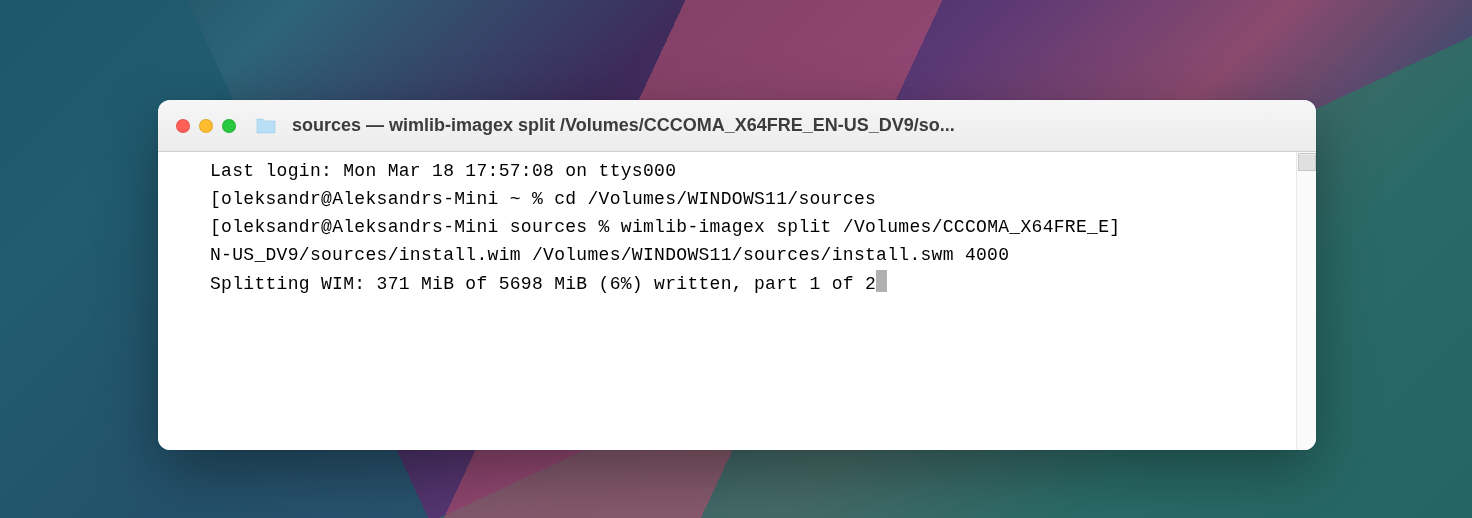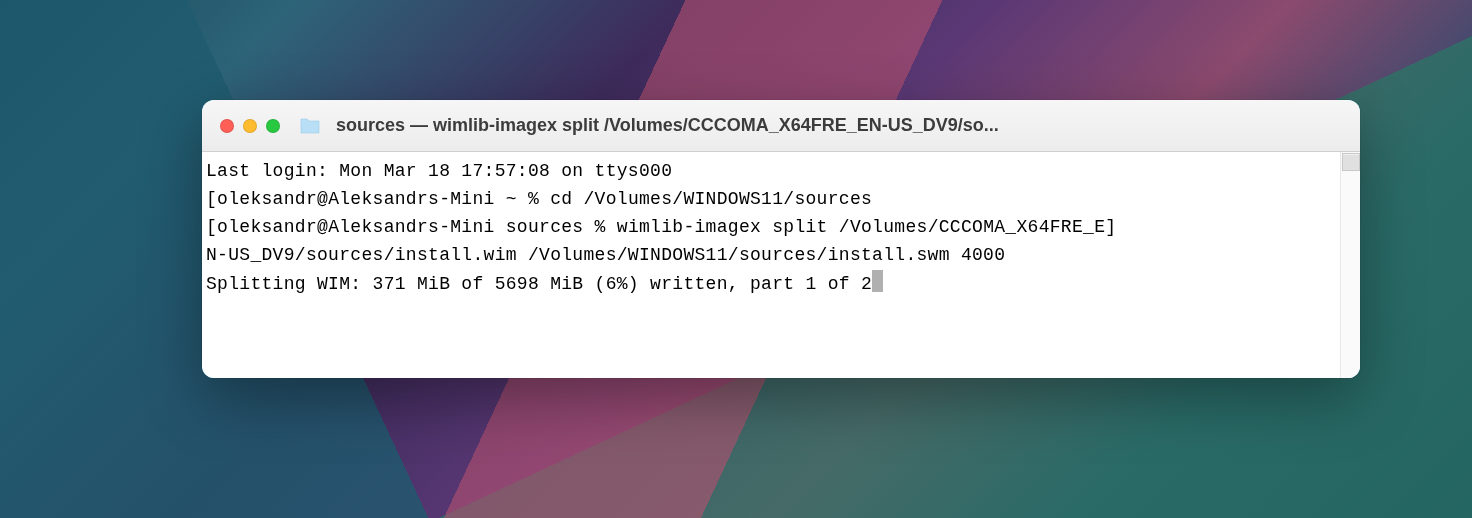--- a/index.html
+++ b/index.html
@@ -32,28 +32,27 @@
         linear-gradient(115deg, transparent 0%, transparent 40%, rgba(180, 80, 110, 0.6) 40%, rgba(180, 80, 110, 0.6) 55%, transparent 55%),
         linear-gradient(65deg, rgba(30, 90, 110, 0.8) 0%, rgba(30, 90, 110, 0.8) 25%, transparent 25%),
         linear-gradient(155deg, transparent 60%, rgba(40, 120, 100, 0.7) 60%, rgba(40, 120, 100, 0.7) 100%);
     }
 
     .terminal-window {
       position: absolute;
       left: 158px;
       top: 100px;
       width: 1158px;
-      height: 278px;
+      height: 350px;
       background: #7dd3fc;
       border-radius: 12px;
       box-shadow: 0 20px 60px rgba(0, 0, 0, 0.35), 0 0 0 1px rgba(0, 0, 0, 0.05);
       overflow: hidden;
       display: flex;
       flex-direction: column;
-      margin-left: 44px;
     }
 
     .title-bar {
       height: 52px;
       background: linear-gradient(to bottom, #f6f6f6, #ececec);
       display: flex;
       align-items: center;
       padding: 0 18px;
       border-bottom: 1px solid #d0d0d0;
       gap: 9px;
@@ -109,20 +108,21 @@
       overflow: hidden;
       text-overflow: ellipsis;
       flex: 1;
     }
 
     .terminal-body {
       flex: 1;
       background: #ffffff;
       position: relative;
       display: flex;
+      padding-left: 48px;
     }
 
     .terminal-content {
       flex: 1;
       padding: 6px 4px;
       font-family: "SF Mono", Menlo, Monaco, "Courier New", monospace;
       font-size: 18px;
       line-height: 1.55;
       color: #000000;
       white-space: pre-wrap;

